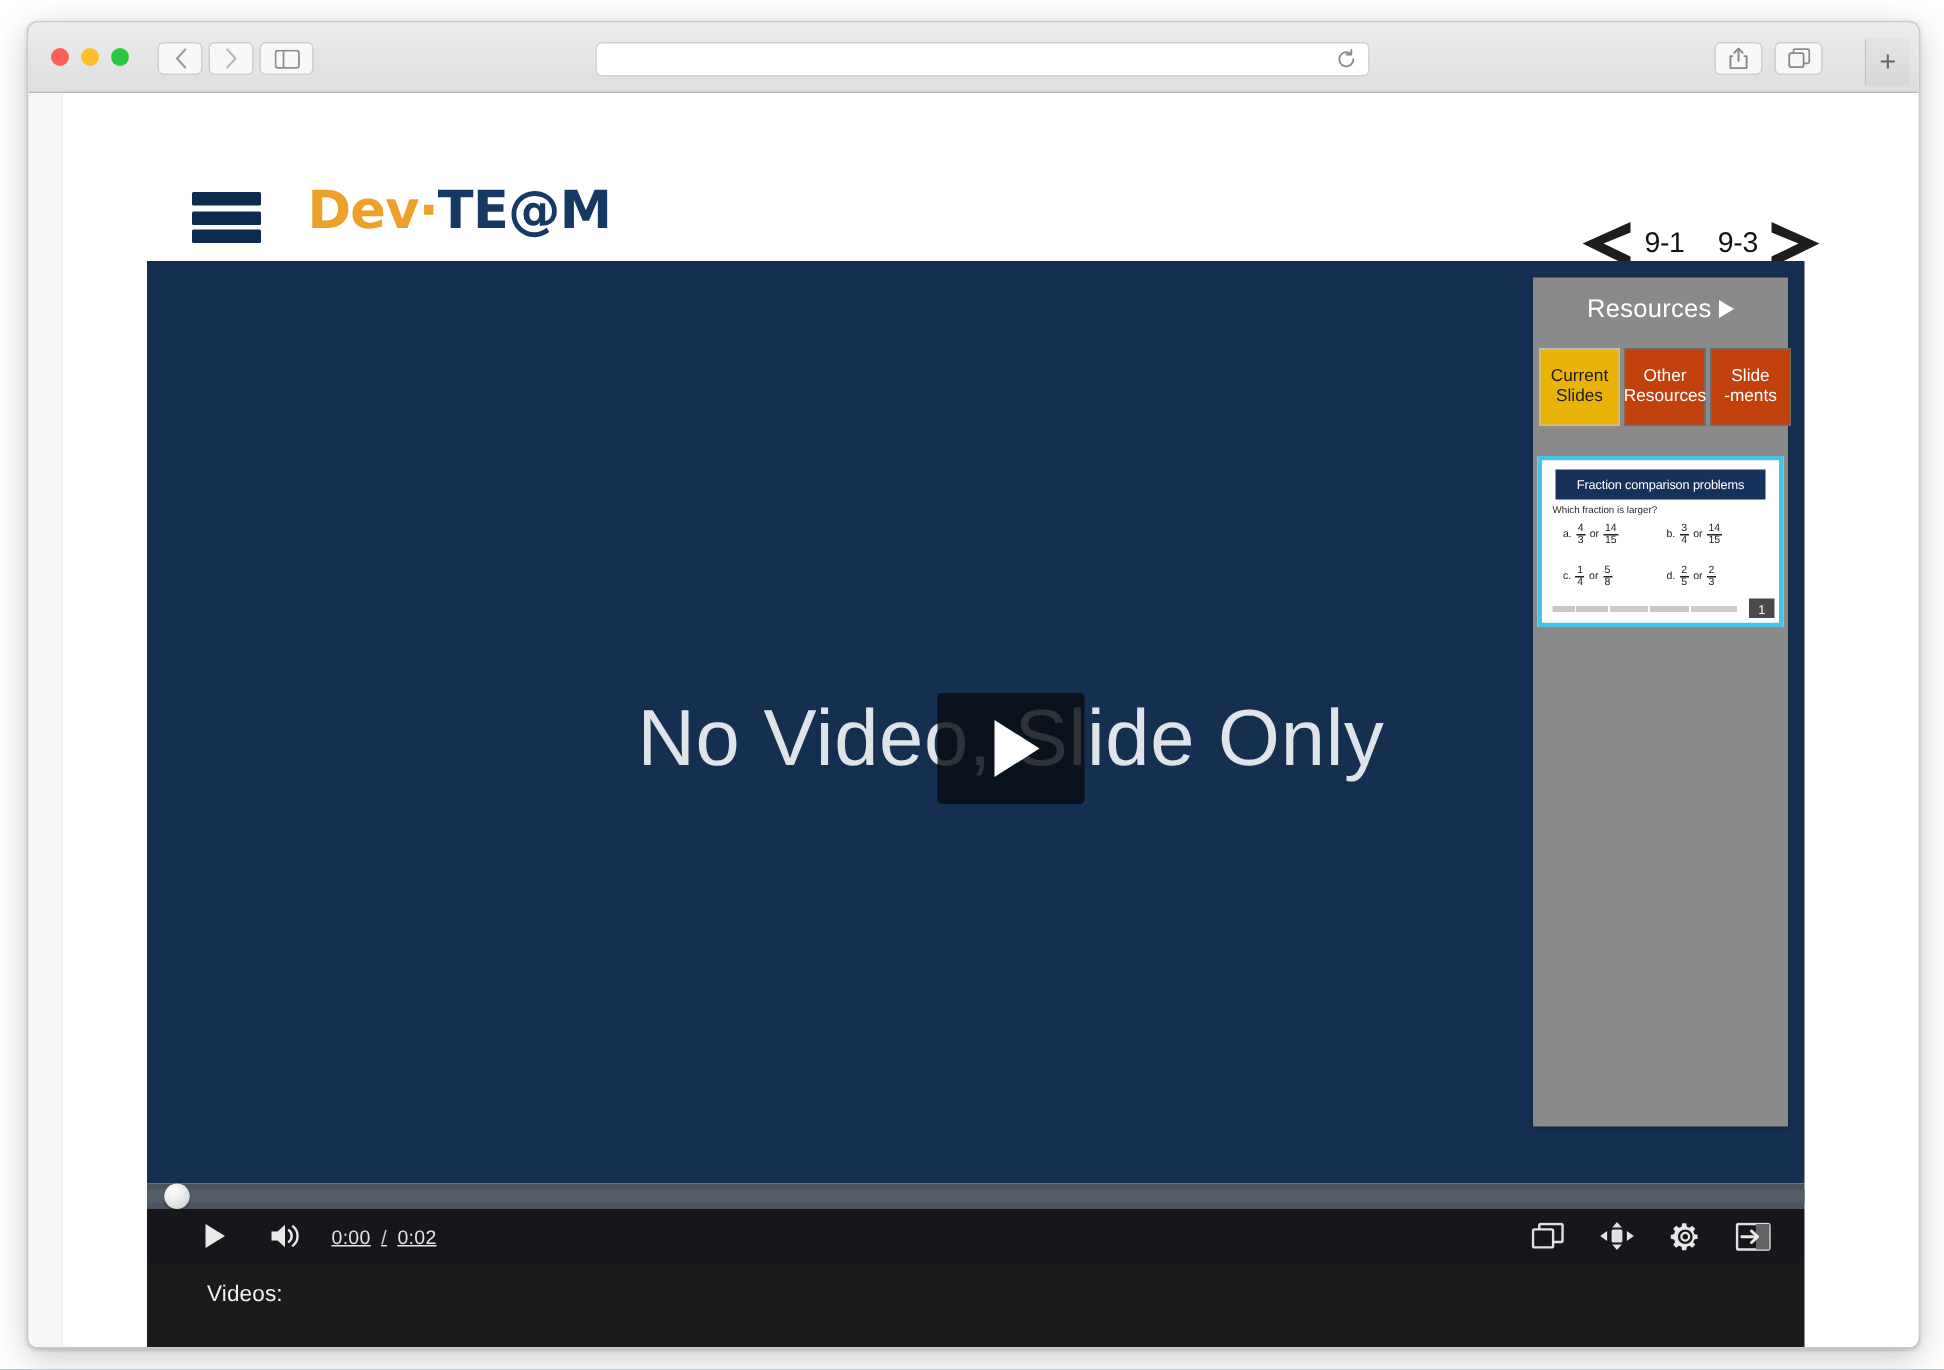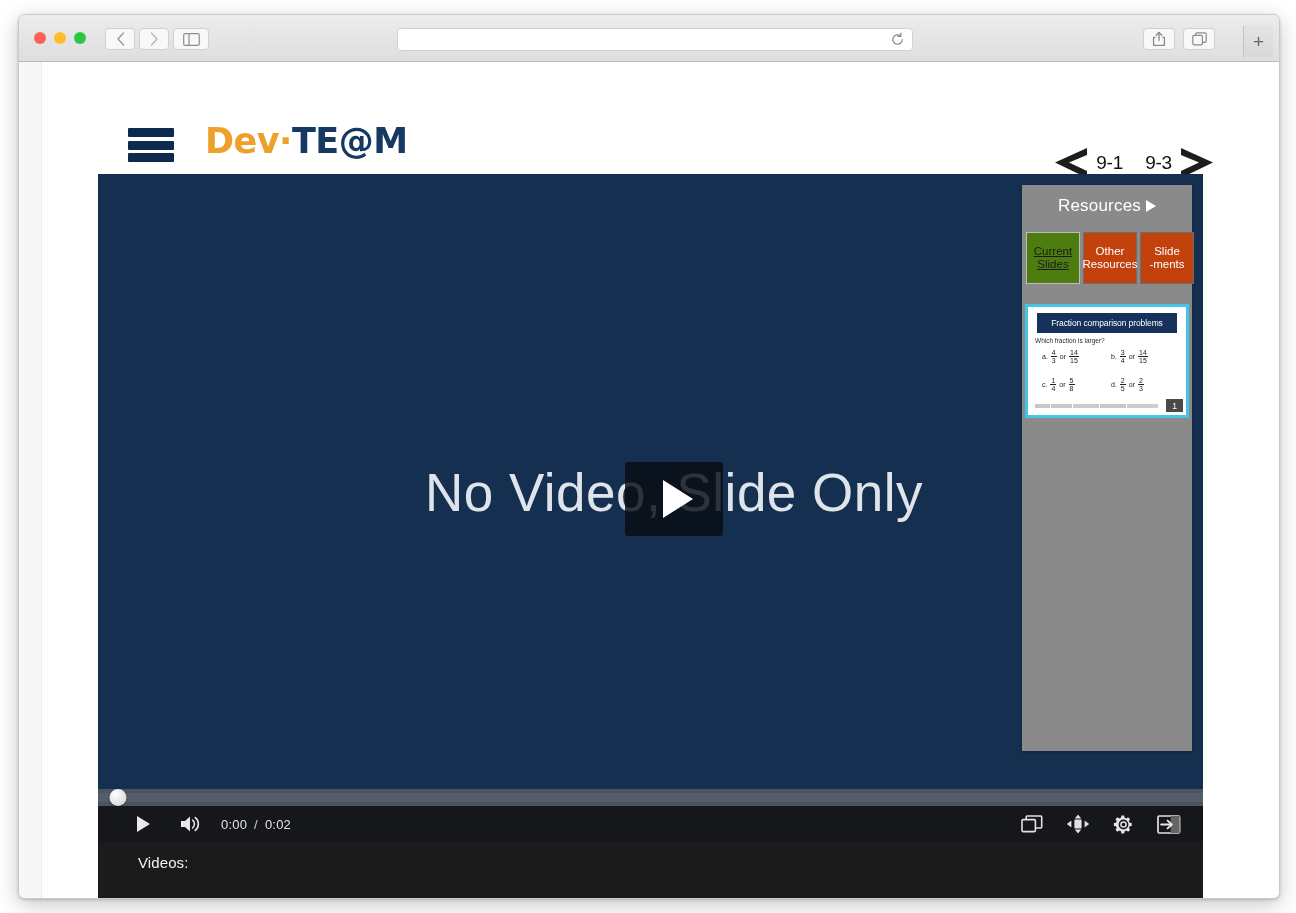--- a/index.html
+++ b/index.html
@@ -280,24 +280,23 @@
     color: #ffffff;
     font-size: 11.5px;
     line-height: 13px;
     display: flex; flex-direction: column;
     align-items: center; justify-content: center;
     text-align: center;
     padding: 0 2px;
     border: 1px solid #6d6d6d;
   }
   .res-tab.active {
-    background: #4d7c0f;
+    background: #eab308;
     color: #1c1c1c;
     border-color: #bdbdbd;
-    text-decoration: underline;
   }
 
   
   .thumb {
     position: absolute;
     left: 3px; top: 119px;
     width: 164px;
     height: 114px;
     background: #ffffff;
     border: 3px solid #46c4e8;
@@ -420,20 +419,21 @@
     border-bottom: 8px solid transparent;
   }
   .ctrl-vol { margin-left: 25px; width: 24px; height: 22px; }
   .time {
     margin-left: 18px;
     color: #e4e4e4;
     font-size: 13px;
     letter-spacing: 0.2px;
     display: flex;
     gap: 7px;
+    text-decoration: underline;
   }
   .time .sep { color: #cfcfcf; }
   .ctrl-right {
     margin-left: auto;
     display: flex;
     align-items: center;
     gap: 23px;
     margin-right: 22px;
   }
 

